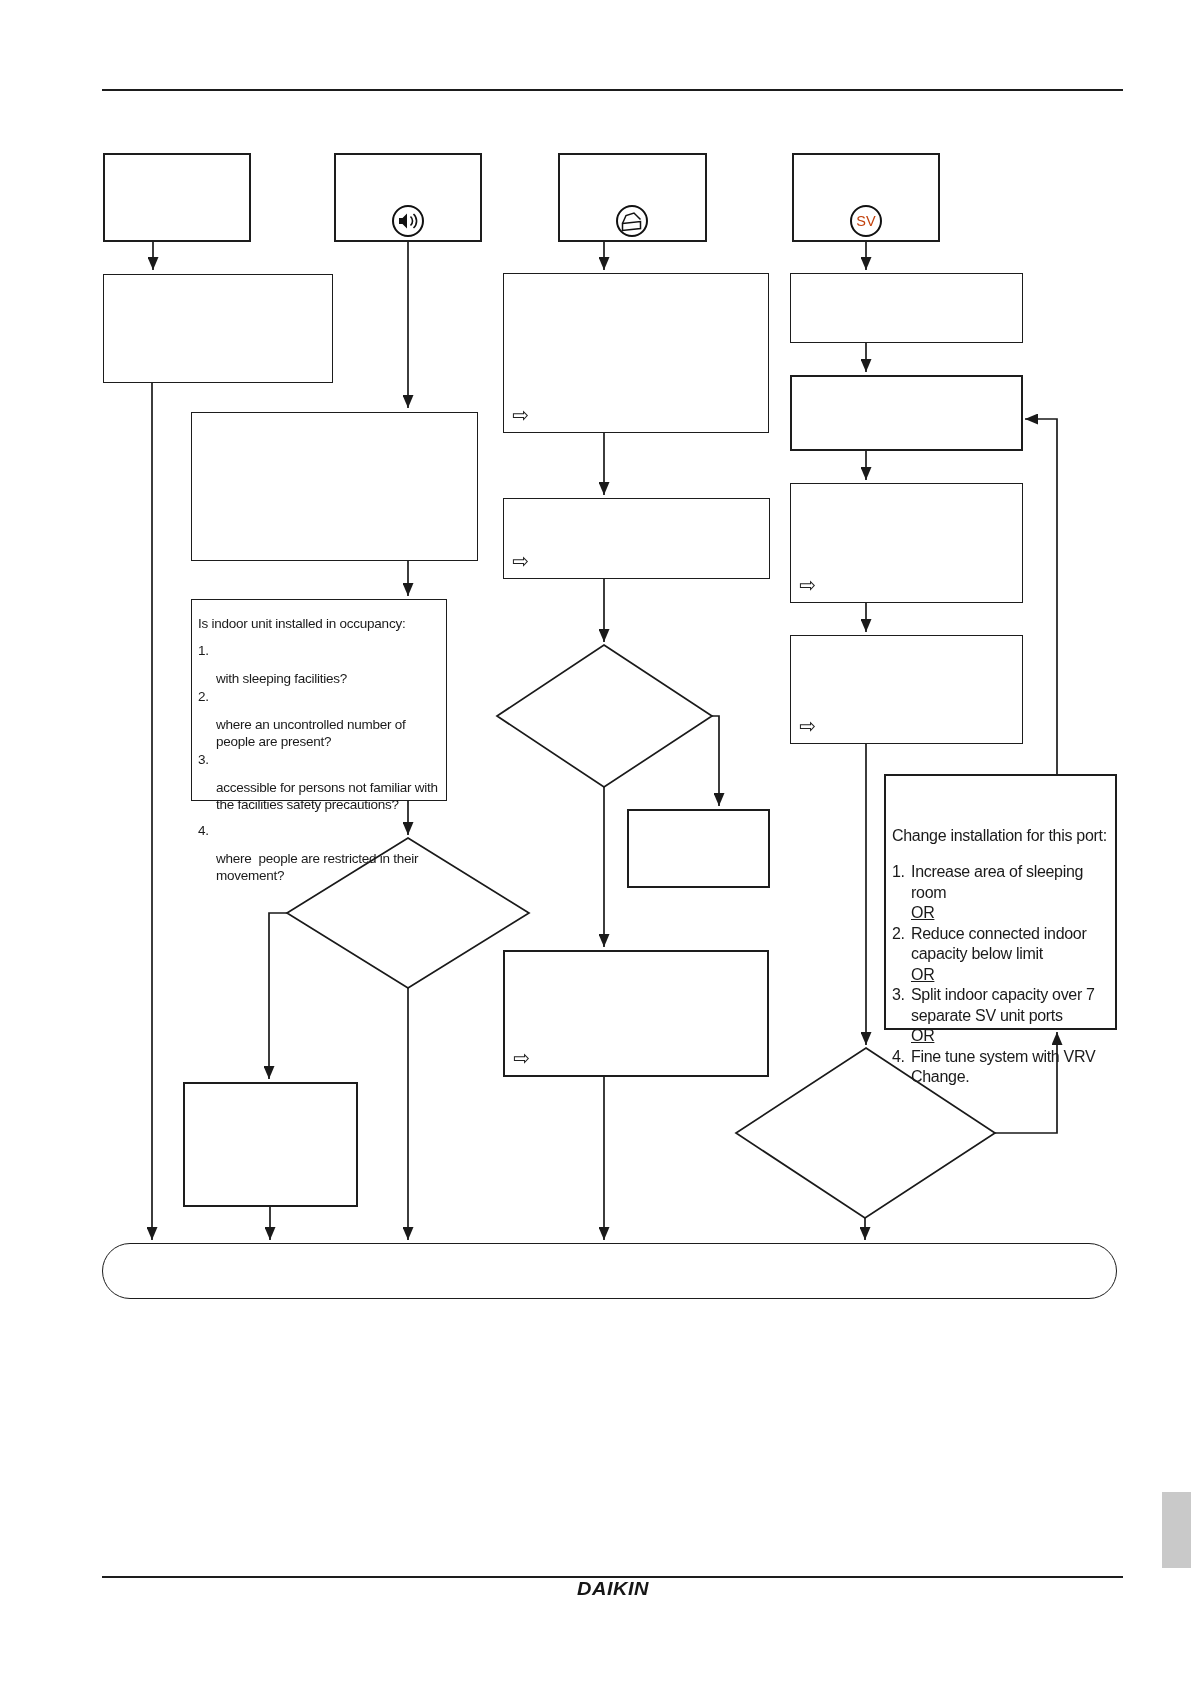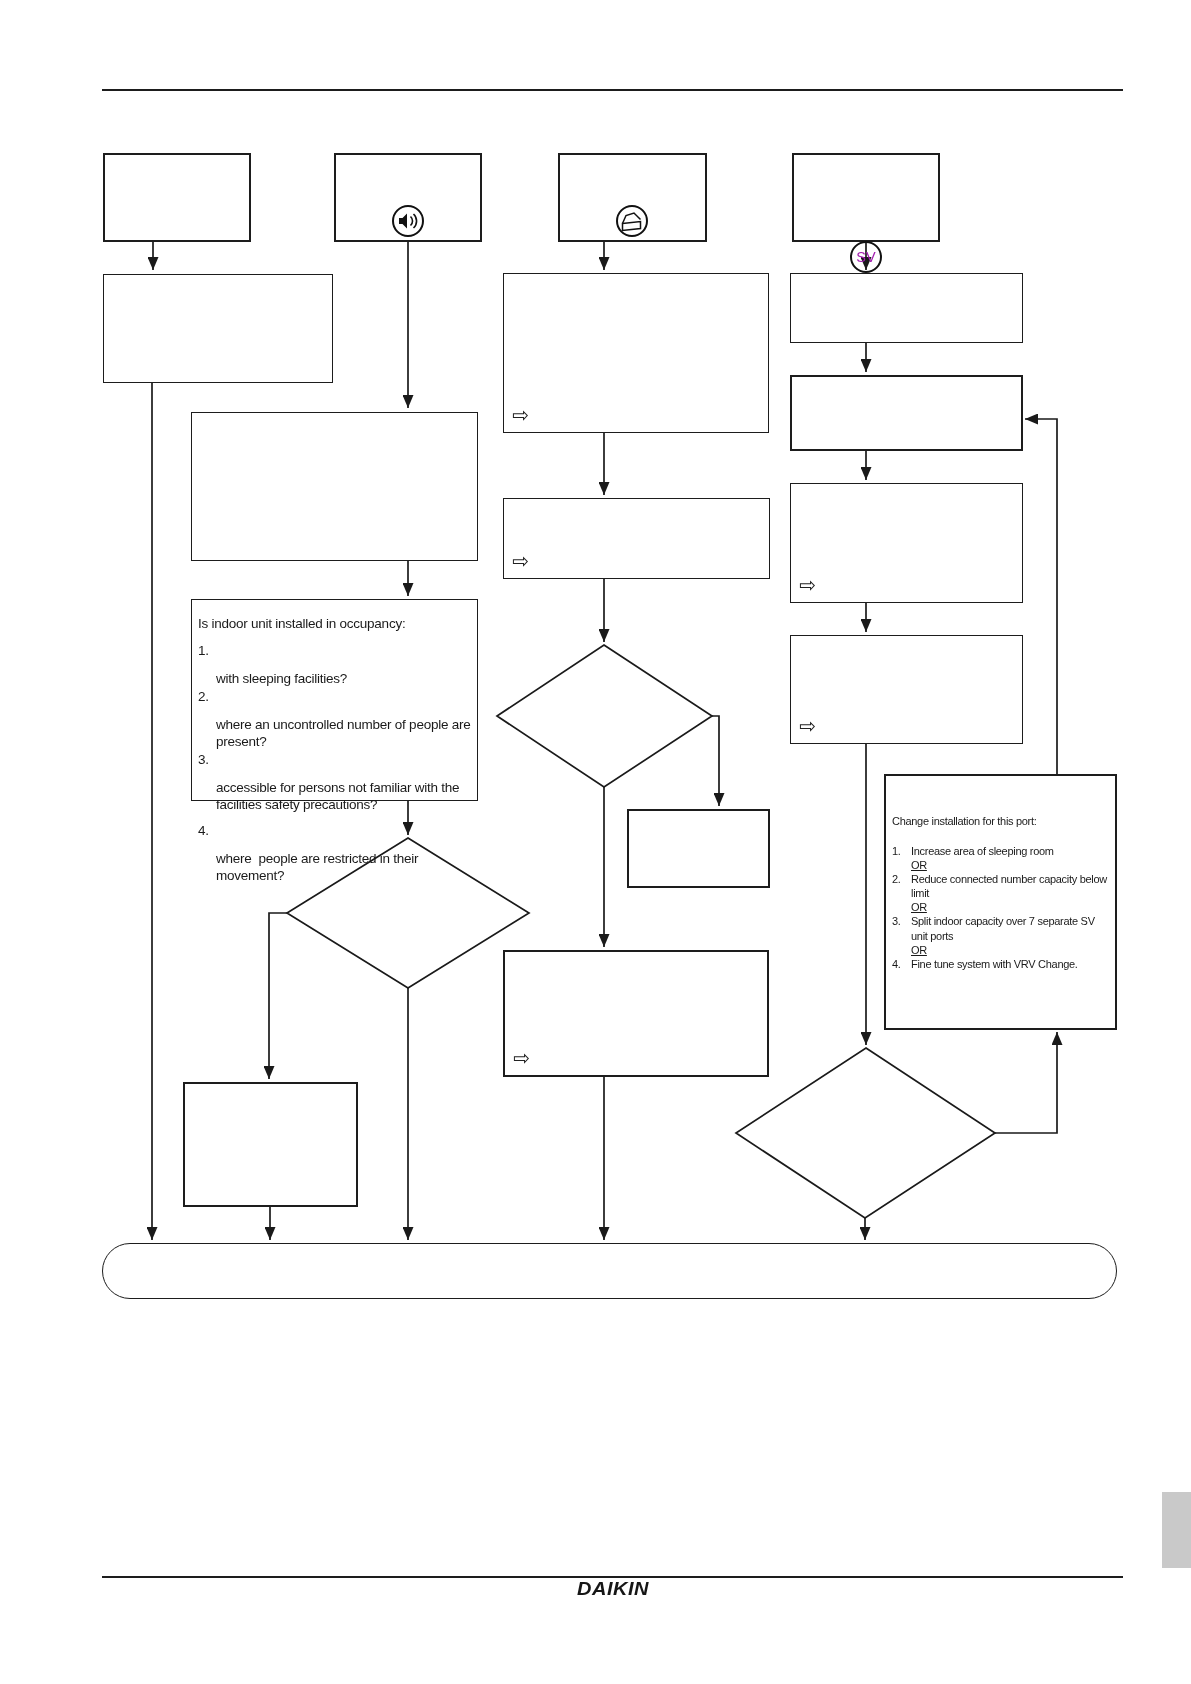--- a/index.html
+++ b/index.html
@@ -7,30 +7,30 @@
         font-family:"Liberation Sans",sans-serif;color:#1a1a1a;overflow:hidden;}
   .rule{position:absolute;background:#1d1d1d;height:2px;}
   .connectors{position:absolute;left:0;top:0;z-index:1;}
   .fbox{position:absolute;box-sizing:border-box;background:#fff;border:1.4px solid #1d1d1d;z-index:2;}
   .thick{border-width:2.5px;}
   .med{border-width:2px;}
   .terminator{border-radius:28px;}
   .badge{position:absolute;width:34px;height:34px;z-index:3;}
   .sv-badge{position:absolute;box-sizing:border-box;width:32px;height:32px;border:2px solid #111;
             border-radius:50%;display:flex;align-items:center;justify-content:center;
-            font-size:14.5px;letter-spacing:0;color:#a21caf;z-index:3;margin-top:36px;}
+            font-size:14.5px;letter-spacing:0;color:#c2410c;z-index:3;}
   .note-arrow{position:absolute;left:8px;bottom:7px;font-family:"DejaVu Sans",sans-serif;
               font-size:20px;line-height:1;color:#222;}
   .qbox-content{padding:15px 4px 0 6px;font-size:13.5px;letter-spacing:-0.25px;line-height:1.26;}
   .qbox-title{margin-bottom:10px;}
   .qitem{display:grid;grid-template-columns:18px 1fr;margin-bottom:1px;}
   .qitem .num{}
   .qitem .itext{white-space:pre-wrap;margin-top:28px;}
   .gap-top{margin-top:9px;}
-  .cbox-content{padding:38px 4px 0 6px;font-size:11px;letter-spacing:-0.3px;line-height:1.28;}
+  .cbox-content{padding:50px 4px 0 6px;font-size:16px;letter-spacing:-0.3px;line-height:1.28;}
   .cbox-title{margin-bottom:16px;}
   .citem{display:grid;grid-template-columns:19px 1fr;}
   .citem .itext{white-space:pre-wrap;}
   .or-line{grid-column:2;text-decoration:underline;}
   .page-tab{position:absolute;left:1162px;top:1492px;width:29px;height:76px;background:#c9c9c9;z-index:2;}
   .brand{position:absolute;left:568px;top:1578px;width:90px;text-align:center;
          font-weight:bold;font-style:italic;font-size:20px;letter-spacing:0.5px;color:#161616;
          transform:scaleY(0.92);z-index:3;}
 </style>
 </head>
@@ -94,21 +94,21 @@
 
   <div class="fbox thick" style="left:792px;top:153px;width:148px;height:89px;"></div>
   <div class="sv-badge" style="left:850px;top:205px;">
     <span>SV</span>
   </div>
 
   <div class="fbox" style="left:103px;top:274px;width:230px;height:109px;"></div>
 
   <div class="fbox" style="left:191px;top:412px;width:287px;height:149px;"></div>
 
-  <div class="fbox" style="left:191px;top:599px;width:287px;height:202px;">
+  <div class="fbox" style="left:191px;top:599px;width:256px;height:202px;">
     <div class="qbox-content">
       <div class="qbox-title">Is indoor unit installed in occupancy:</div>
       <div class="qitem">
         <span class="num">1.</span>
         <span class="itext">with sleeping facilities?</span>
       </div>
       <div class="qitem">
         <span class="num">2.</span>
         <span class="itext">where an uncontrolled number of people are present?</span>
       </div>
@@ -154,21 +154,21 @@
   <div class="fbox med" style="left:884px;top:774px;width:233px;height:256px;">
     <div class="cbox-content">
       <div class="cbox-title">Change installation for this port:</div>
       <div class="citem">
         <span class="num">1.</span>
         <span class="itext">Increase area of sleeping room</span>
         <span class="or-line">OR</span>
       </div>
       <div class="citem">
         <span class="num">2.</span>
-        <span class="itext">Reduce connected number capacity below limit</span>
+        <span class="itext">Reduce connected indoor capacity below limit</span>
         <span class="or-line">OR</span>
       </div>
       <div class="citem">
         <span class="num">3.</span>
         <span class="itext">Split indoor capacity over 7 separate SV unit ports</span>
         <span class="or-line">OR</span>
       </div>
       <div class="citem">
         <span class="num">4.</span>
         <span class="itext">Fine tune system with VRV Change.</span>

